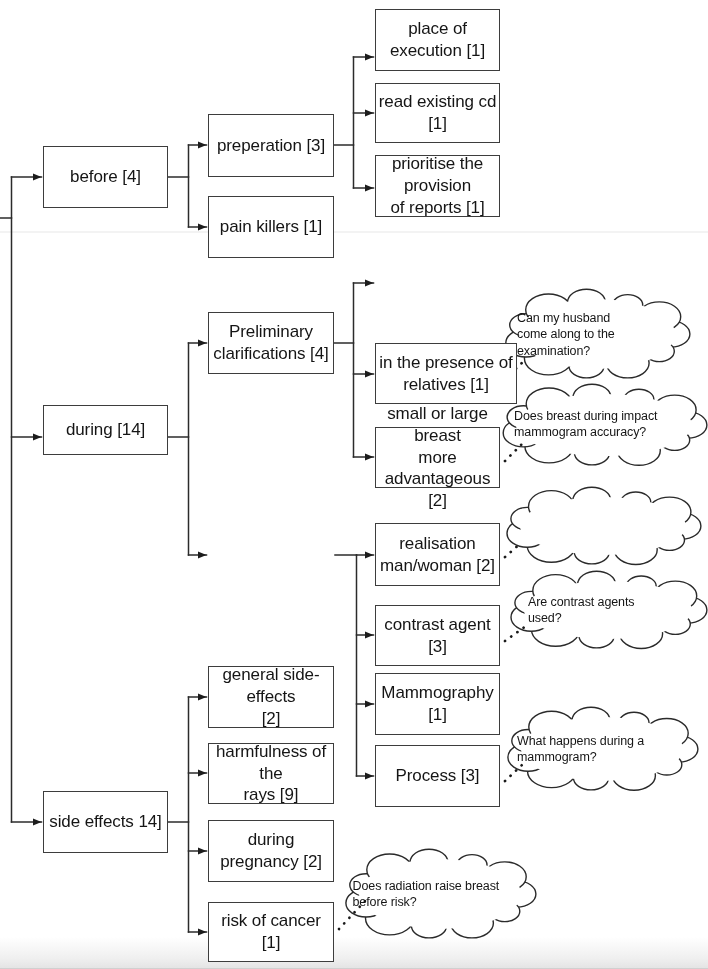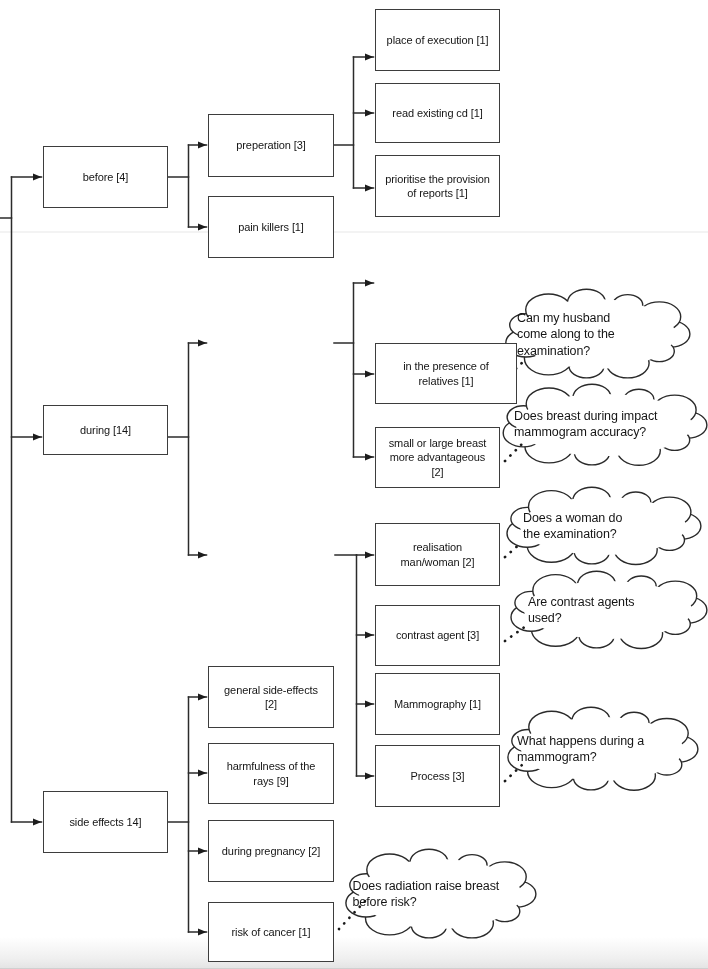--- a/index.html
+++ b/index.html
@@ -5,21 +5,21 @@
   html,body{margin:0;padding:0;background:#ffffff;}
   .stage{
     position:relative;width:708px;height:969px;background:#ffffff;overflow:hidden;
     font-family:"Liberation Sans", sans-serif;color:#111;
   }
   .wires{position:absolute;left:0;top:0;z-index:1;}
   .node{
     position:absolute;z-index:2;box-sizing:border-box;
     border:1.4px solid #3d3d3d;background:#ffffff;
     display:flex;align-items:center;justify-content:center;
-    text-align:center;font-size:11px;line-height:1.28;
+    text-align:center;font-size:17px;line-height:1.28;
     white-space:pre-line;padding:2px;letter-spacing:-0.1px;color:#151515;
   }
   .cloud-label{
     position:absolute;z-index:3;transform:translate(-50%,-50%);
     text-align:left;font-size:12.5px;line-height:1.3;color:#151515;
     white-space:pre-line;letter-spacing:-0.1px;
   }
   .cloud-bump{fill:#ffffff;stroke:#2a2a2a;stroke-width:1.4;}
   .cloud-cover{fill:#ffffff;stroke:none;}
   .wire{stroke:#2b2b2b;stroke-width:1.5;fill:none;stroke-linecap:square;}
@@ -171,20 +171,22 @@
       <line x1="505" y1="781" x2="522" y2="765" class="dotted"></line>
       <line x1="339" y1="929" x2="365" y2="901" class="dotted"></line>
     </svg>
 
   <div class="node" style="left:43px;top:146px;width:125px;height:62px">before [4]</div>
   <div class="node" style="left:43px;top:405px;width:125px;height:50px">during [14]</div>
   <div class="node" style="left:43px;top:791px;width:125px;height:62px">side effects 14]</div>
 
   <div class="node" style="left:208px;top:114px;width:126px;height:63px">preperation [3]</div>
   <div class="node" style="left:208px;top:196px;width:126px;height:62px">pain killers [1]</div>
+  <div class="node" style="left:208px;top:312px;width:126px;height:62px">Preliminary
+clarifications [4]</div>
   <div class="node" style="left:208px;top:666px;width:126px;height:62px">general side-effects
 [2]</div>
   <div class="node" style="left:208px;top:743px;width:126px;height:61px">harmfulness of the
 rays [9]</div>
   <div class="node" style="left:208px;top:820px;width:126px;height:62px">during pregnancy [2]</div>
   <div class="node" style="left:208px;top:902px;width:126px;height:60px">risk of cancer [1]</div>
 
   <div class="node" style="left:375px;top:9px;width:125px;height:62px">place of execution [1]</div>
   <div class="node" style="left:375px;top:83px;width:125px;height:60px">read existing cd [1]</div>
   <div class="node" style="left:375px;top:155px;width:125px;height:62px">prioritise the provision
@@ -198,22 +200,20 @@
 man/woman [2]</div>
   <div class="node" style="left:375px;top:605px;width:125px;height:61px">contrast agent [3]</div>
   <div class="node" style="left:375px;top:673px;width:125px;height:62px">Mammography [1]</div>
   <div class="node" style="left:375px;top:745px;width:125px;height:62px">Process [3]</div>
 
   <div class="cloud-label" style="left:597px;top:334px;width:160px">Can my husband
 come along to the
 examination?</div>
   <div class="cloud-label" style="left:604px;top:424px;width:180px">Does breast during impact
 mammogram accuracy?</div>
-  <div class="cloud-label" style="left:603px;top:526px;width:160px">Does a woman do
-the examination?</div>
   <div class="cloud-label" style="left:608px;top:610px;width:160px">Are contrast agents
 used?</div>
   <div class="cloud-label" style="left:602px;top:749px;width:170px">What happens during a
 mammogram?</div>
   <div class="cloud-label" style="left:440px;top:894px;width:175px">Does radiation raise breast
 before risk?</div>
 
 </div>
 
 </body></html>

